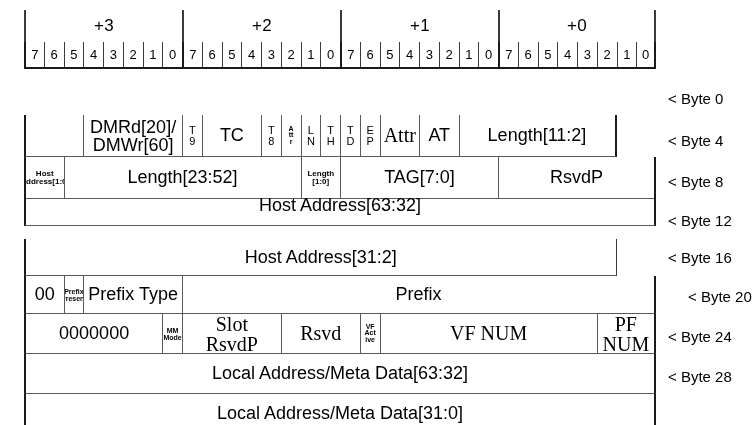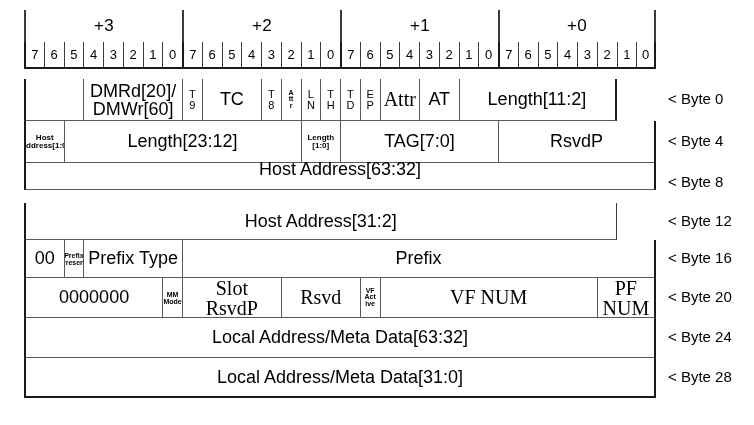--- a/index.html
+++ b/index.html
@@ -64,20 +64,21 @@
   .bitcell.bytestart{border-left:2px solid #1a1a1a;}
   .bitcell.last{border-right:2px solid #1a1a1a;}
 
   
   .datarow{
     position:absolute;
     left:24px;
     width:632px;
     display:flex;
     box-sizing:border-box;
+    margin-top:36px;
   }
   .datarow .cell{
     border-left:1px solid #5a5a5a;
     border-bottom:1px solid #5a5a5a;
     border-top:0;
   }
   .datarow .cell.thickleft{border-left:2px solid #1a1a1a;}
   .datarow .cell.lastcell{border-right:2px solid #1a1a1a;}
   .datarow.lastrow .cell{border-bottom:2px solid #1a1a1a;}
 
@@ -213,21 +214,21 @@
         </div>
       </div>
       <div class="datarow" style="top: 121px; height: 42px;">
         <div class="cell lbl-xs thickleft" style="width: 39.5px;">
           <div class="stack">
             <span>Host</span>
             <span>Address[1:0]</span>
           </div>
         </div>
         <div class="cell lbl-lg" style="width: 237px;">
-          <span>Length[23:12]</span>
+          <span>Length[23:52]</span>
         </div>
         <div class="cell lbl-xs" style="width: 39.5px;">
           <div class="stack">
             <span>Length</span>
             <span>[1:0]</span>
           </div>
         </div>
         <div class="cell lbl-lg" style="width: 158px;">
           <span>TAG[7:0]</span>
         </div>
@@ -309,18 +310,18 @@
         </div>
       </div>
     </div>
 
   <div id="bytelabels-container">
       <div class="bytelabel" style="top: 90px;">&lt; Byte 0</div>
       <div class="bytelabel" style="top: 132px;">&lt; Byte 4</div>
       <div class="bytelabel" style="top: 173px;">&lt; Byte 8</div>
       <div class="bytelabel" style="top: 211.5px;">&lt; Byte 12</div>
       <div class="bytelabel" style="top: 249px;">&lt; Byte 16</div>
-      <div class="bytelabel" style="top: 288px;">&lt; Byte 20</div>
+      <div class="bytelabel" style="top: 288px; margin-left: 20px;">&lt; Byte 20</div>
       <div class="bytelabel" style="top: 328px;">&lt; Byte 24</div>
       <div class="bytelabel" style="top: 368px;">&lt; Byte 28</div>
     </div>
 
 </div>
 
 </body></html>

